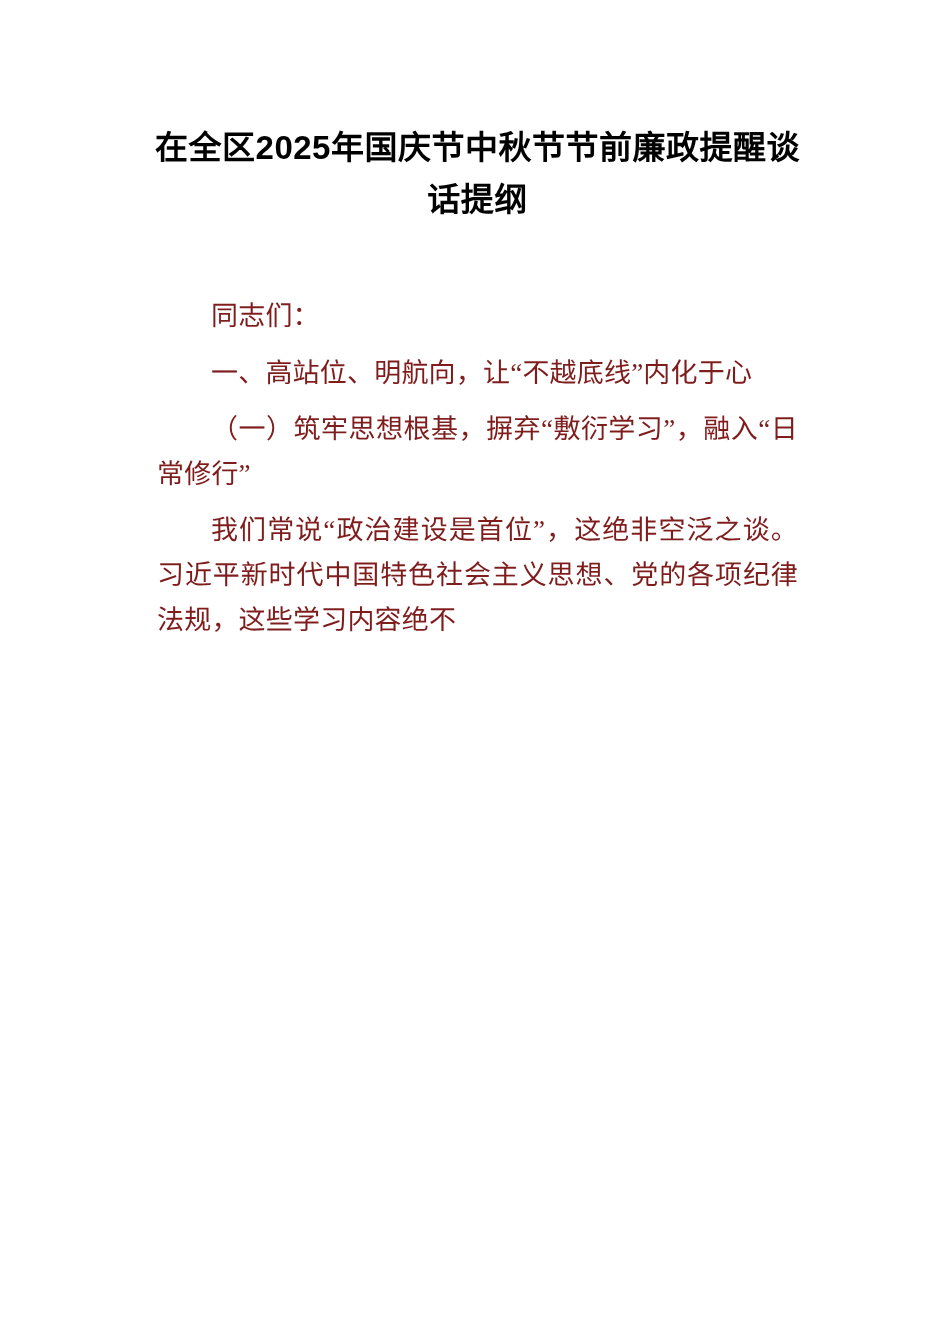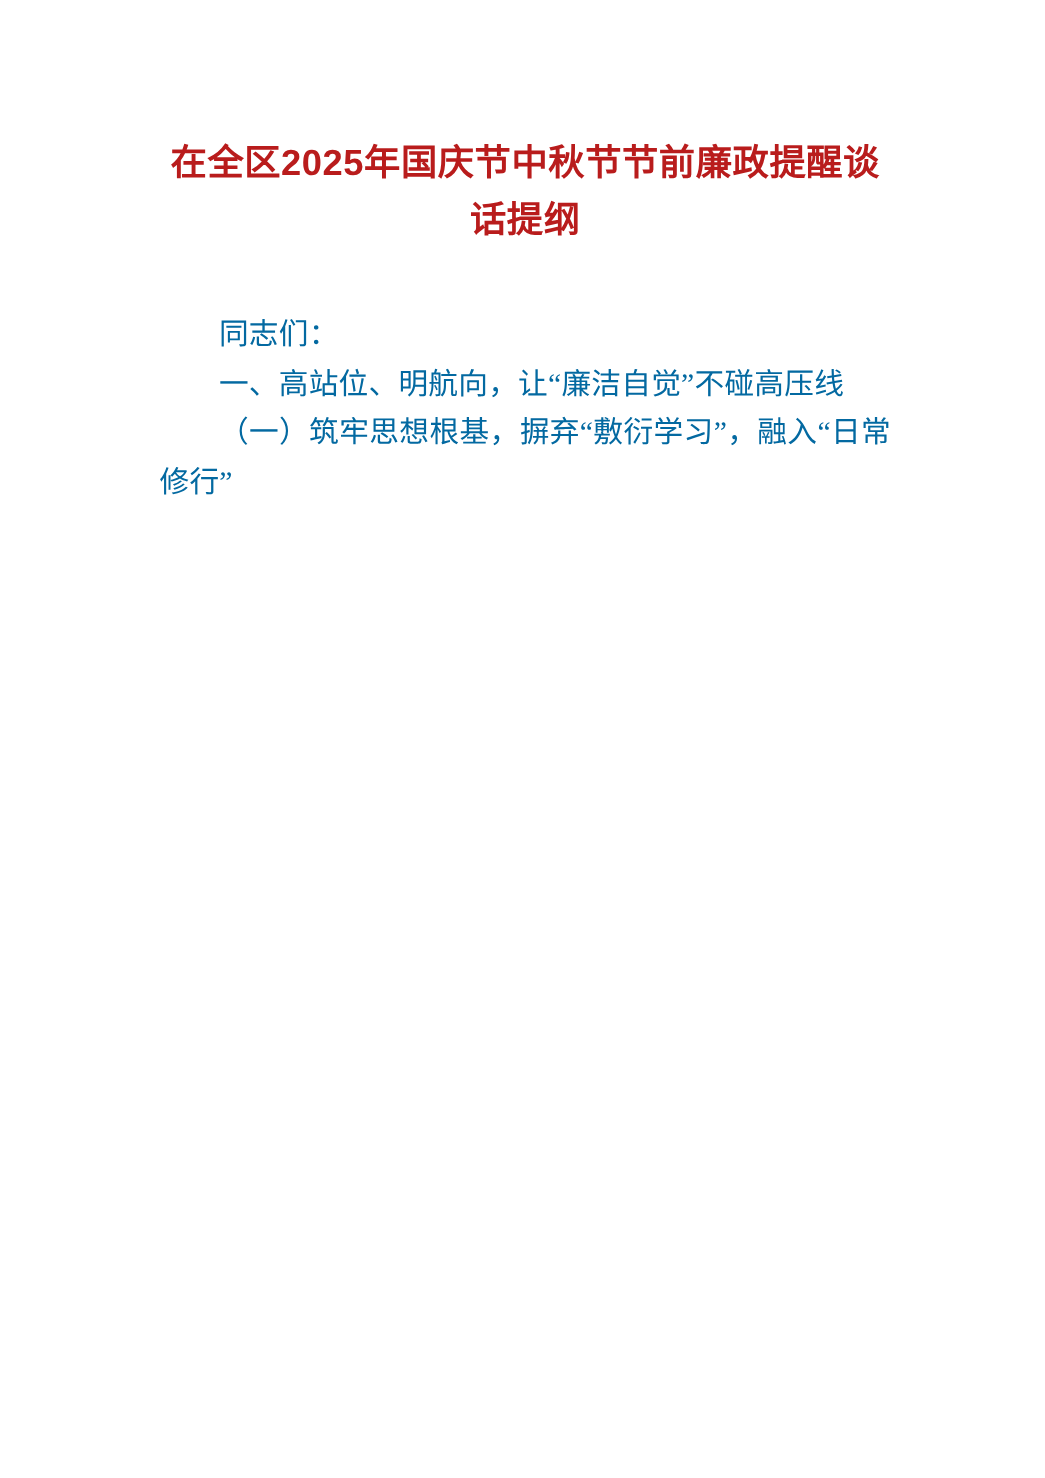--- a/index.html
+++ b/index.html
@@ -20,36 +20,36 @@
     position: absolute;
     left: 145px;
     top: 0;
     width: 665px;
   }
   .doc-title {
     font-family: "Liberation Sans", "DejaVu Sans", sans-serif;
     font-weight: bold;
     font-size: 33px;
     line-height: 52px;
-    color: #b91c1c;
+    color: #000000;
     text-align: center;
     letter-spacing: 0.5px;
     margin: 0;
     padding-top: 122px;
     word-break: break-all;
   }
   .body-block {
     padding-top: 56px;
   }
   p.para {
     font-family: "Liberation Serif", "DejaVu Serif", serif;
     font-size: 27px;
     line-height: 44.6px;
-    color: #0369a1;
-    margin: 0;
+    color: #7f1d1d;
+    margin: 12px;
     text-align: justify;
     text-justify: inter-character;
     text-indent: 54px;
     word-break: break-all;
     letter-spacing: 0.2px;
   }
   p.para.heading {
     text-indent: 54px;
   }
   
@@ -63,21 +63,22 @@
 <div class="page">
   <div class="content">
 
     <h1 class="doc-title">在全区2025年国庆节中秋节节前廉政提醒谈话提纲</h1>
 
     <div class="body-block clip">
 
       <p class="para">同志们：</p>
 
 
-      <p class="para heading">一、高站位、明航向，让“廉洁自觉”不碰高压线</p>
+      <p class="para heading">一、高站位、明航向，让“不越底线”内化于心</p>
 
 
       <p class="para heading">（一）筑牢思想根基，摒弃“敷衍学习”，融入“日常修行”</p>
 
+      <p class="para">我们常说“政治建设是首位”，这绝非空泛之谈。习近平新时代中国特色社会主义思想、党的各项纪律法规，这些学习内容绝不</p>
 
     </div>
   </div>
 </div>
 
 </body></html>

